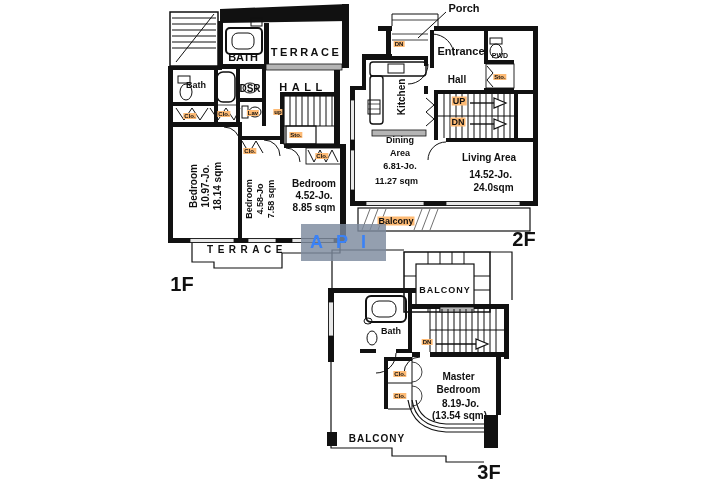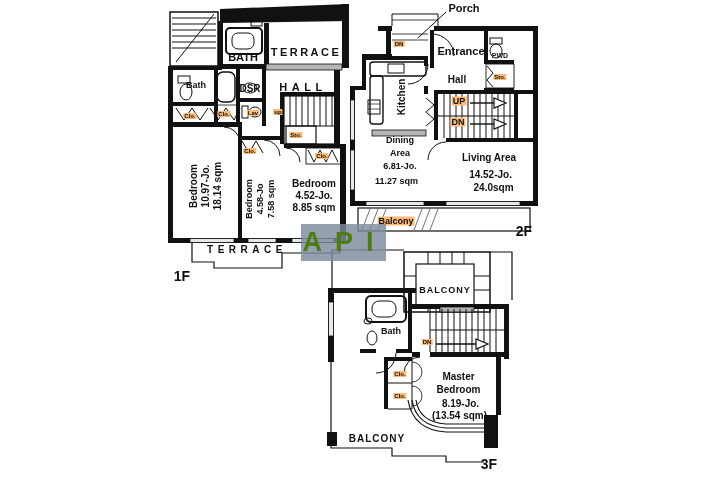--- a/index.html
+++ b/index.html
@@ -5,26 +5,26 @@
   html,body{margin:0;padding:0;background:#fff;}
   #canvas{position:relative;width:710px;height:479px;background:#ffffff;overflow:hidden;
           font-family:"Liberation Sans",sans-serif;}
   #linework{position:absolute;left:0;top:0;}
   .lbl{position:absolute;font-weight:bold;color:#101010;white-space:nowrap;line-height:1;
        font-family:"Liberation Sans",sans-serif;text-align:center;}
   .c{transform:translate(-50%,-50%);}
   .v{transform:translate(-50%,-50%) rotate(-90deg);text-align:center;line-height:1.22;}
   .blk{line-height:1.18;}
   .f6{font-size:6px;}.f7{font-size:7px;}.f9{font-size:9px;}
-  .f10{font-size:10px;}.f11{font-size:11px;}.f16{font-size:14px;}
+  .f10{font-size:10px;}.f11{font-size:11px;}.f16{font-size:20px;margin-top:8px;}
   .ls1{letter-spacing:1px;}.ls2{letter-spacing:2.5px;}.ls4{letter-spacing:4.5px;}
   .wbg{background:#fdba74;padding:0 1px;}
   .ctr{text-align:center;}
   #watermark{position:absolute;left:301px;top:224px;width:85px;height:37px;
-     background:rgba(124,138,158,0.82);color:#4d7c0f;font-weight:bold;font-size:27px;
+     background:rgba(124,138,158,0.82);color:#3b82f6;font-weight:bold;font-size:18px;
      letter-spacing:13px;display:flex;align-items:center;justify-content:center;
      padding-left:2px;box-sizing:border-box;font-family:"Liberation Sans",sans-serif;}
 </style>
 </head>
 <body>
 
 <div id="canvas">
 
 <svg id="linework" width="710" height="479" viewBox="0 0 710 479">
 

